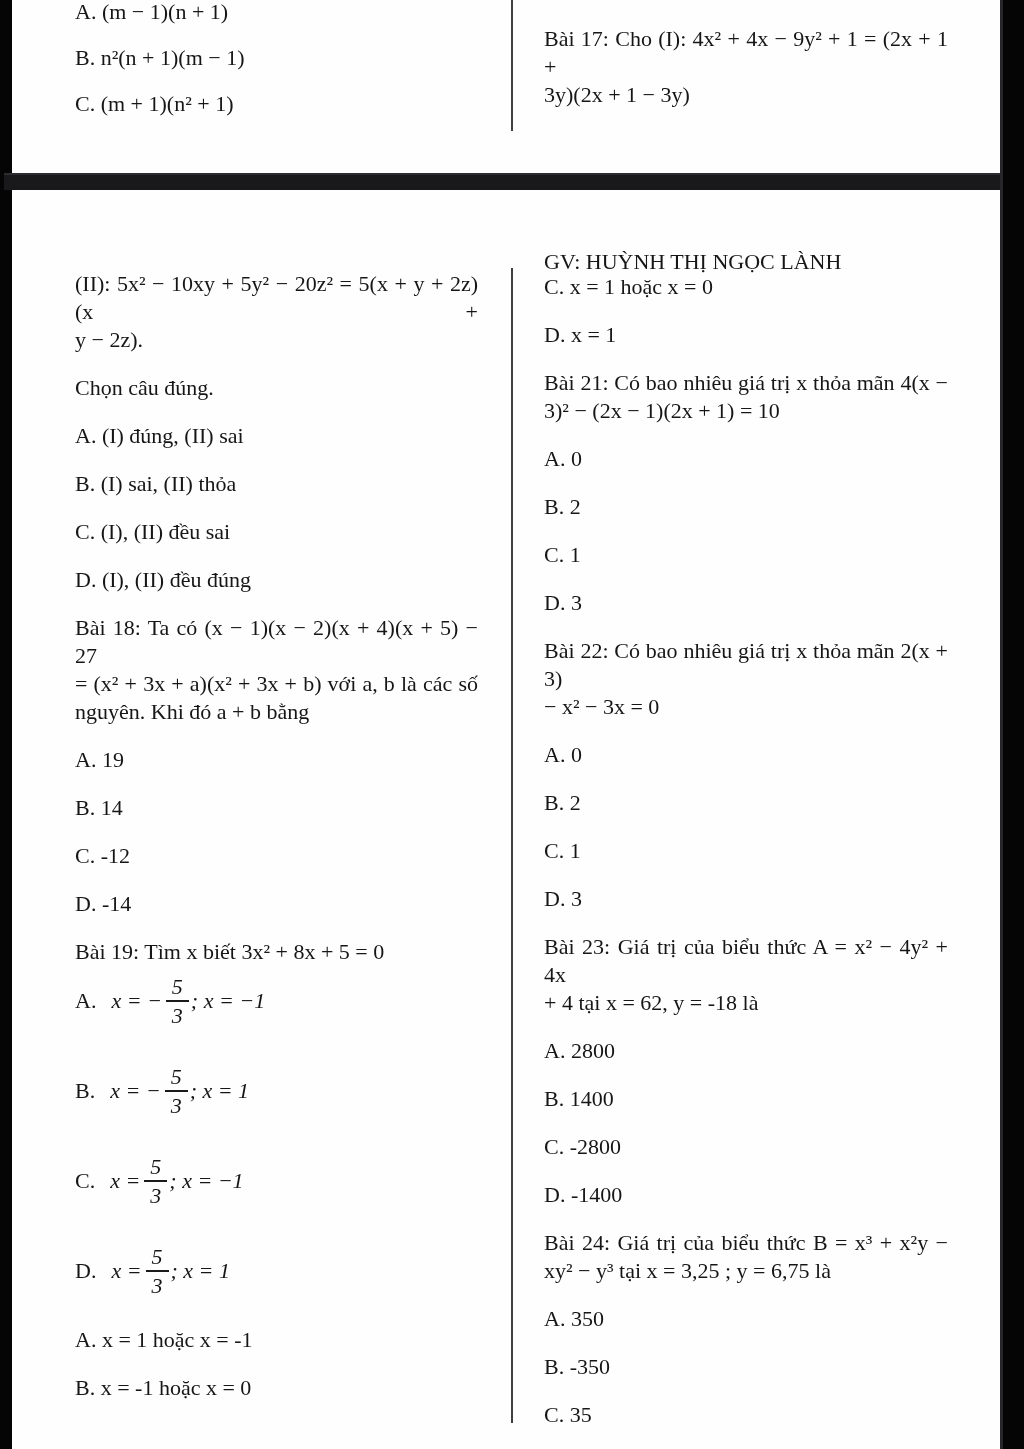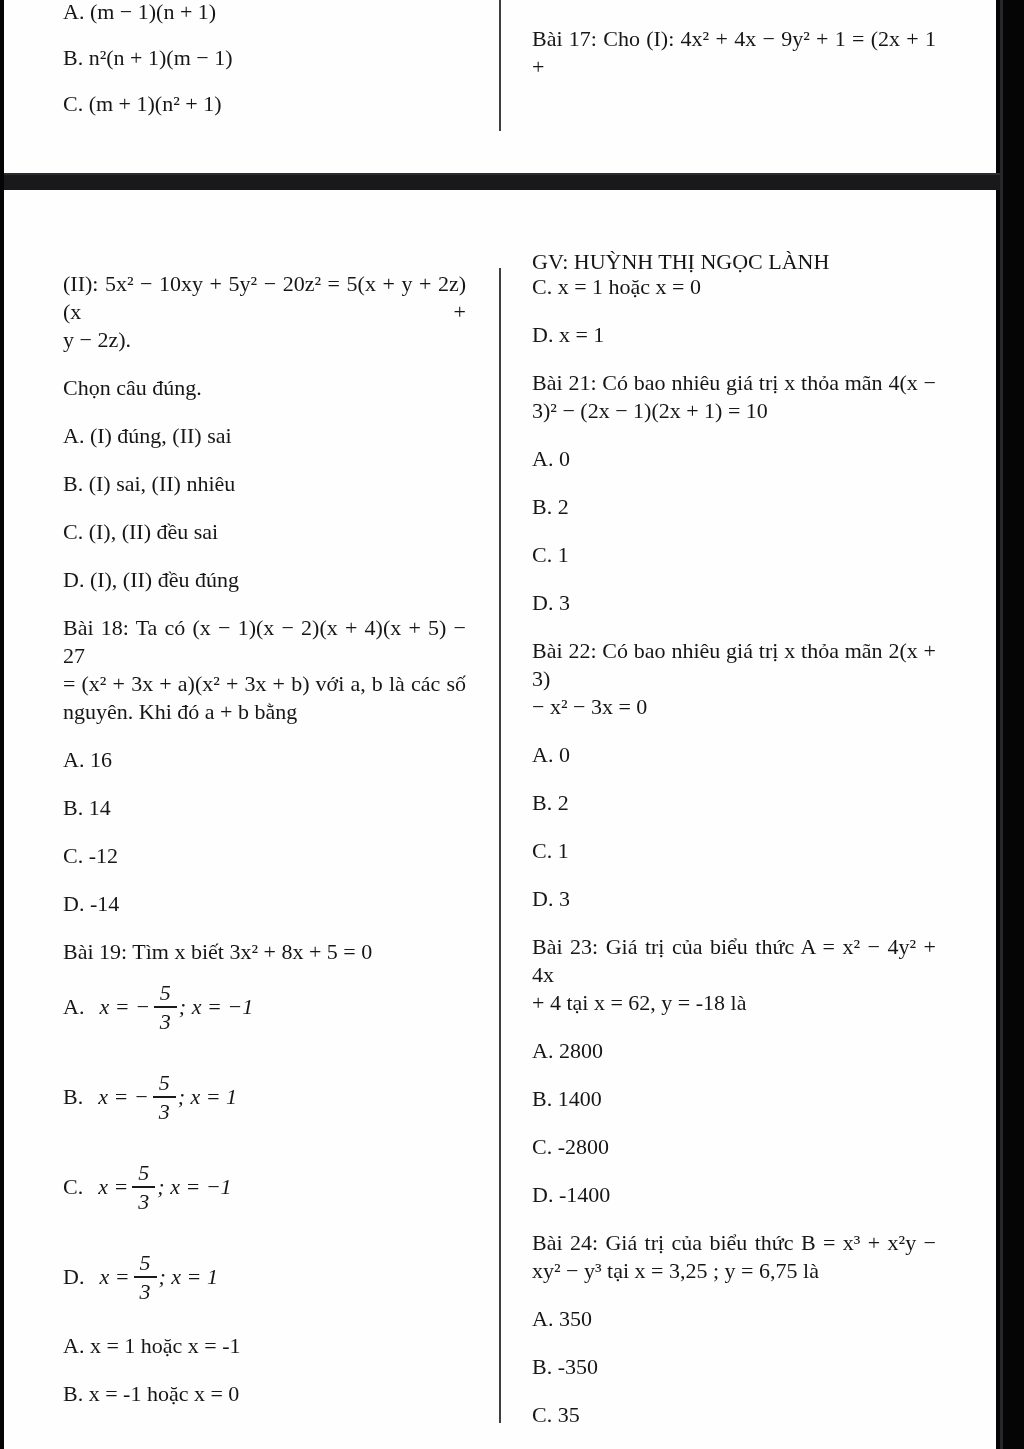--- a/index.html
+++ b/index.html
@@ -1,21 +1,21 @@
 <!DOCTYPE html>
 <html><head>
 <meta charset="utf-8">
 <style>
   html,body{margin:0;padding:0;background:#050506;}
   .stage{
     position:relative;width:1024px;height:1449px;overflow:hidden;
     font-family:"Liberation Serif","DejaVu Serif",serif;
     color:#161616;font-size:22px;background:#050506;
   }
-  .page{position:absolute;left:0;width:996px;background:#fefefe;overflow:hidden;}
+  .page{position:absolute;left:12px;width:996px;background:#fefefe;overflow:hidden;}
   .page1{top:0;height:173px;}
   .page2{top:190px;height:1259px;}
   .band{position:absolute;left:0;top:173px;width:1000px;height:17px;
         background:#19191c;border-top:2px solid #2c2c31;box-sizing:border-box;}
   .strip-left{position:absolute;left:0;top:0;width:4px;height:1449px;background:#050506;}
   .strip-right{position:absolute;left:1000px;top:0;width:24px;height:1449px;
         background:#050506;border-left:3px solid #27272b;box-sizing:border-box;}
   .divider{position:absolute;width:2px;background:#3f3f42;}
   .div-p1{left:499px;top:0;height:131px;}
   .div-p2{left:499px;top:78px;height:1155px;}
@@ -23,21 +23,21 @@
   .col-l{left:63px;width:403px;}
   .col-r{left:532px;width:404px;}
   .p1-l{top:-2px;}
   .p1-r{top:25px;}
   .p2-l{top:80px;}
   .p2-r{top:83px;}
   .credit{position:absolute;left:532px;top:60px;width:404px;text-align:left;
           line-height:24px;white-space:nowrap;}
   .line{line-height:28px;white-space:nowrap;}
   .blk{margin-bottom:20px;}
-  .mb8{margin-bottom:6px;}
+  .mb8{margin-bottom:0;}
   .p1blk{margin-bottom:18px;}
   .just{white-space:normal;text-align:justify;text-align-last:justify;-moz-text-align-last:justify;}
   .b{font-weight:normal;}
   .fline{display:flex;align-items:center;height:70px;margin-bottom:20px;}
   .fline .olabel{margin-right:15px;}
   .math{font-style:italic;}
   .frac{display:inline-flex;flex-direction:column;align-items:center;
         margin:0 2px 0 4px;font-style:italic;}
   .frac .num{line-height:25px;padding:0 6px 1px 6px;border-bottom:2px solid #1a1a1a;}
   .frac .den{line-height:25px;padding-top:1px;}
@@ -52,51 +52,52 @@
 
     <div class="col col-l p1-l">
       <div class="line p1blk">A. (m − 1)(n + 1)</div>
       <div class="line p1blk">B. n²(n + 1)(m − 1)</div>
       <div class="line p1blk">C. (m + 1)(n² + 1)</div>
     </div>
 
     <div class="col col-r p1-r">
       <div class="blk">
         <div class="line just"><span class="b">Bài 17:</span><span> Cho (I): 4x² + 4x − 9y² + 1 = (2x + 1 +</span></div>
+        <div class="line">3y)(2x + 1 − 3y)</div>
       </div>
     </div>
   </div>
 
   <div class="band"></div>
 
   <div class="page page2">
     <div class="divider div-p2"></div>
 
     <div class="credit">GV: HUỲNH THỊ NGỌC LÀNH</div>
 
     <div class="col col-l p2-l">
       <div class="blk">
         <div class="line just">(II): 5x² − 10xy + 5y² − 20z² = 5(x + y + 2z)(x +</div>
         <div class="line">y − 2z).</div>
       </div>
 
       <div class="line blk">Chọn câu đúng.</div>
 
       <div class="line blk">A. (I) đúng, (II) sai</div>
-      <div class="line blk">B. (I) sai, (II) nhiêu</div>
+      <div class="line blk">B. (I) sai, (II) thỏa</div>
       <div class="line blk">C. (I), (II) đều sai</div>
       <div class="line blk">D. (I), (II) đều đúng</div>
 
       <div class="blk">
         <div class="line just"><span class="b">Bài 18:</span><span> Ta có (x − 1)(x − 2)(x + 4)(x + 5) − 27</span></div>
         <div class="line just">= (x² + 3x + a)(x² + 3x + b) với a, b là các số</div>
         <div class="line">nguyên. Khi đó a + b bằng</div>
       </div>
 
-      <div class="line blk">A. 16</div>
+      <div class="line blk">A. 19</div>
       <div class="line blk">B. 14</div>
       <div class="line blk">C. -12</div>
       <div class="line blk">D. -14</div>
 
       <div class="blk mb8">
         <div class="line"><span class="b">Bài 19:</span><span> Tìm x biết 3x² + 8x + 5 = 0</span></div>
       </div>
 
       <div class="fline">
         <span class="olabel">A.</span>

